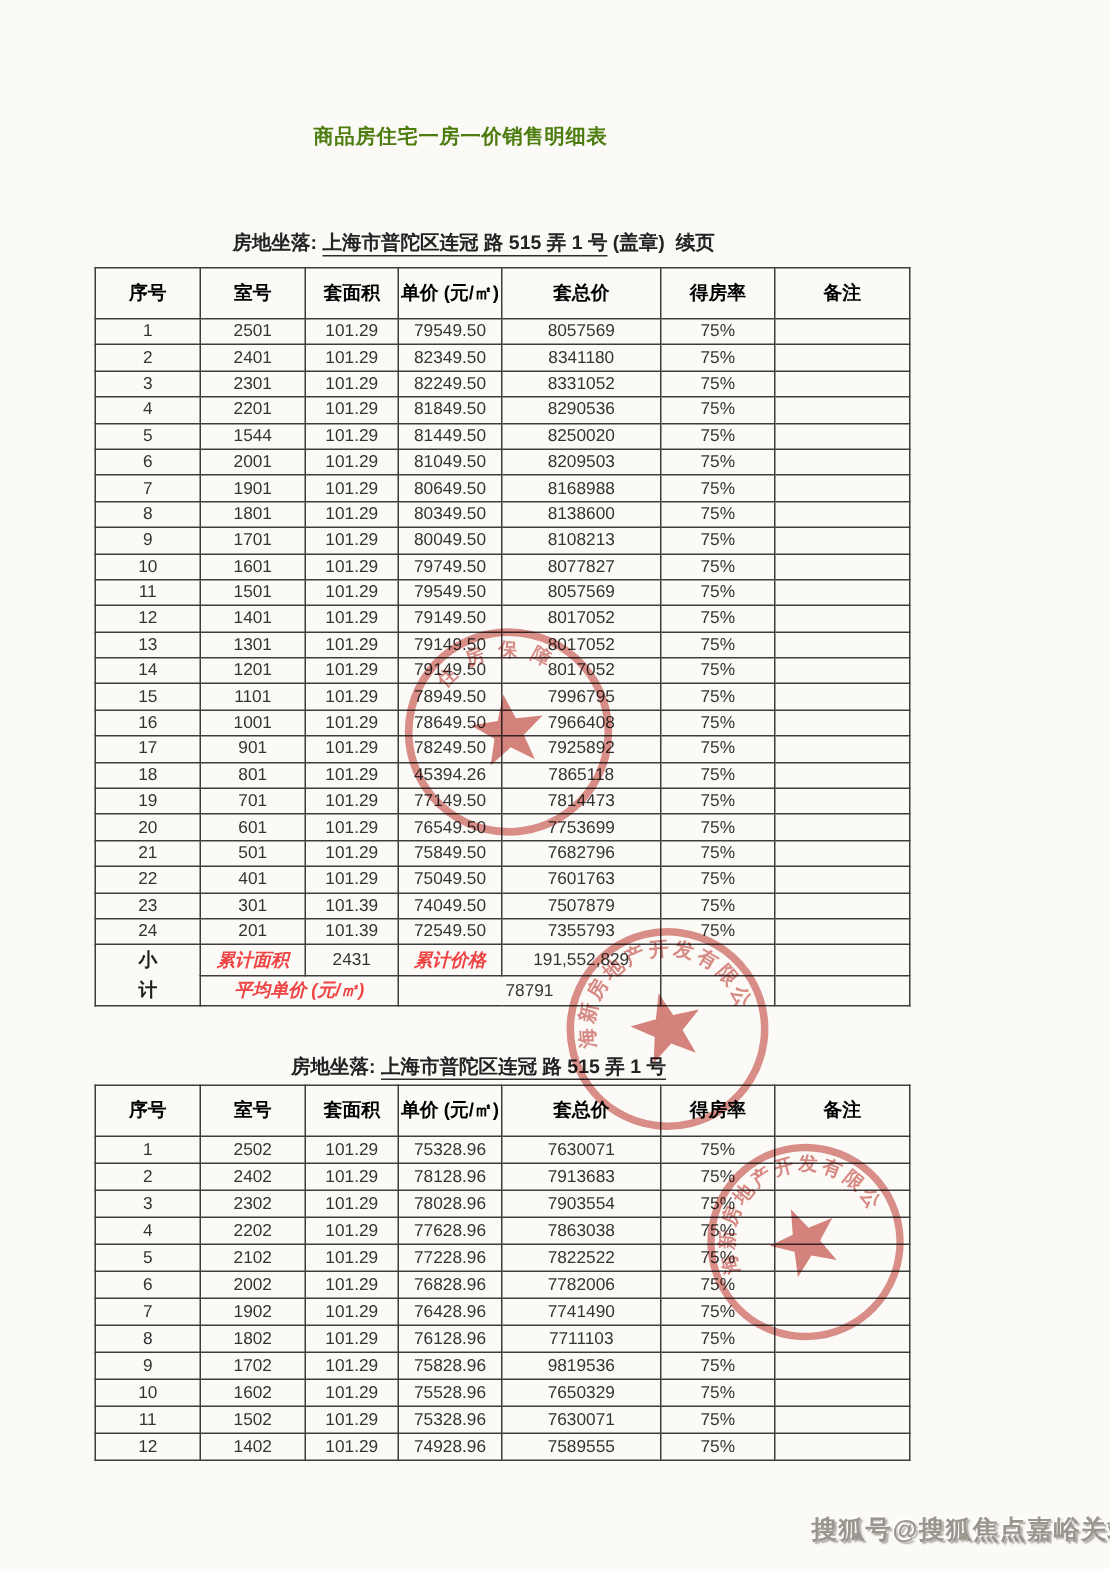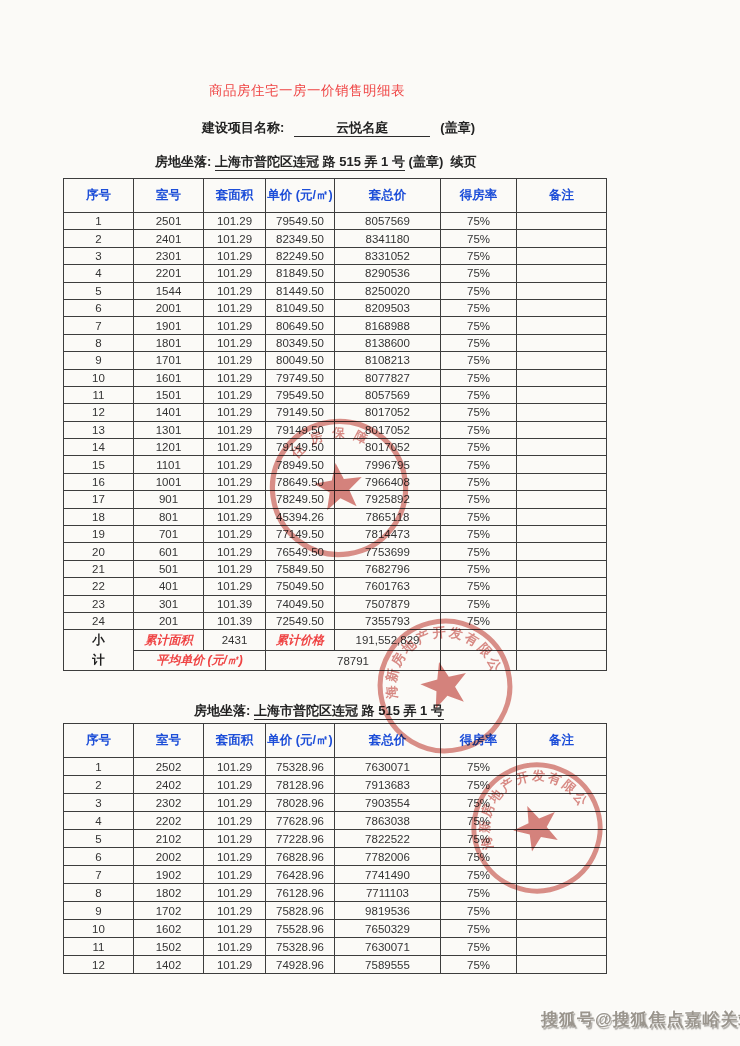--- a/index.html
+++ b/index.html
@@ -6,21 +6,21 @@
   .page{
     position:relative;
     width:740px;height:1046px;
     background:#fbfaf7;
     font-family:"Liberation Sans","DejaVu Sans",sans-serif;
     color:#2e2e2e;
     overflow:hidden;
   }
   .doc-title{
     position:absolute;left:209px;top:82px;
-    font-size:13.5px;font-weight:normal;color:#ef4444;
+    font-size:13.5px;font-weight:bold;color:#4d7c0f;
     letter-spacing:0.5px;
   }
   .hline{
     position:absolute;
     font-size:13px;font-weight:bold;color:#232323;
     white-space:nowrap;
   }
   .project-line{left:202px;top:119px;}
   .loc1{left:155px;top:153px;}
   .loc2{left:194px;top:702px;}
@@ -33,21 +33,21 @@
     width:543px;background:transparent;
   }
   #t1{top:178px;}
   #t2{top:723px;}
   th,td{
     border:1.5px solid #3d3d3d;
     text-align:center;vertical-align:middle;
     overflow:hidden;white-space:nowrap;
     padding:0 1px;
   }
-  th{font-size:12.5px;font-weight:bold;color:#1d4ed8;height:33px;line-height:15px;white-space:normal;}
+  th{font-size:12.5px;font-weight:bold;color:#000000;height:33px;line-height:15px;white-space:normal;}
   td{font-size:11.5px;color:#333;}
   #t1 tbody td{height:16.4px;}
   #t2 tbody td{height:17px;}
   #t1 tfoot td{height:19.5px;}
   .sum-label{font-weight:bold;font-size:12.5px;white-space:pre-line;line-height:20px;color:#1f1f1f;}
   .sum-b{font-weight:bold;font-size:12px;color:#ef4444;font-style:italic;}
   table tfoot .val{font-weight:normal;}
   
   .stamp{
     position:absolute;
@@ -68,21 +68,20 @@
     white-space:nowrap;
   }
 </style>
 </head>
 <body>
 
 <div class="page">
 
   <div class="doc-title">商品房住宅一房一价销售明细表</div>
 
-  <div class="hline project-line"><span>建设项目名称:</span><span class="gap"></span><span class="ublank"></span><span class="u">云悦名庭</span><span class="ublank"></span><span class="gap"></span><span>(盖章)</span></div>
 
   <div class="hline loc1"><span>房地坐落:</span> <span class="u">上海市普陀区连冠 路 515 弄 1 号</span> <span>(盖章)</span>&nbsp;&nbsp;<span>续页</span></div>
 
   <table id="t1">
     <colgroup>
       <col style="width:70px">
         <col style="width:70px">
         <col style="width:62px">
       <col style="width:69px">
         <col style="width:106px">

